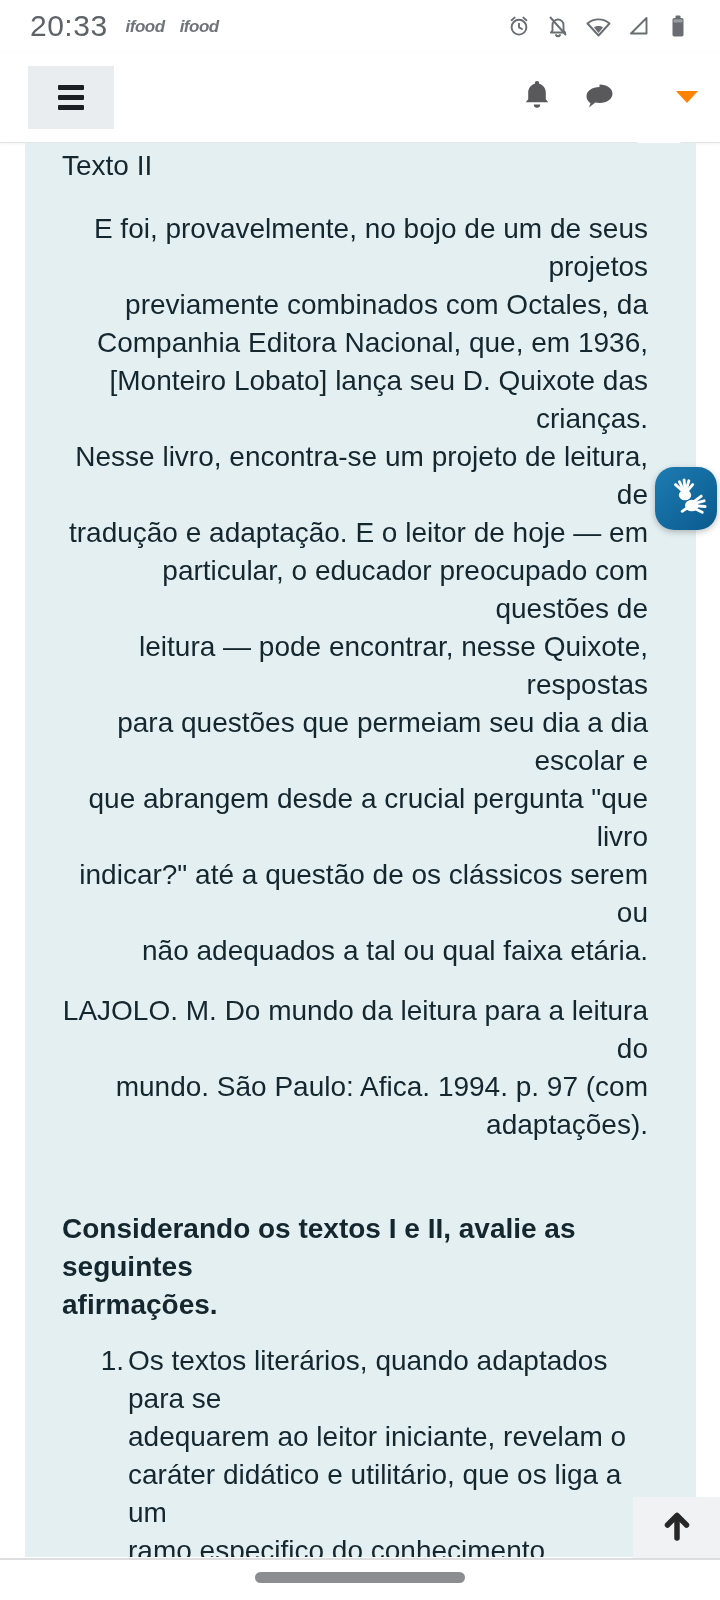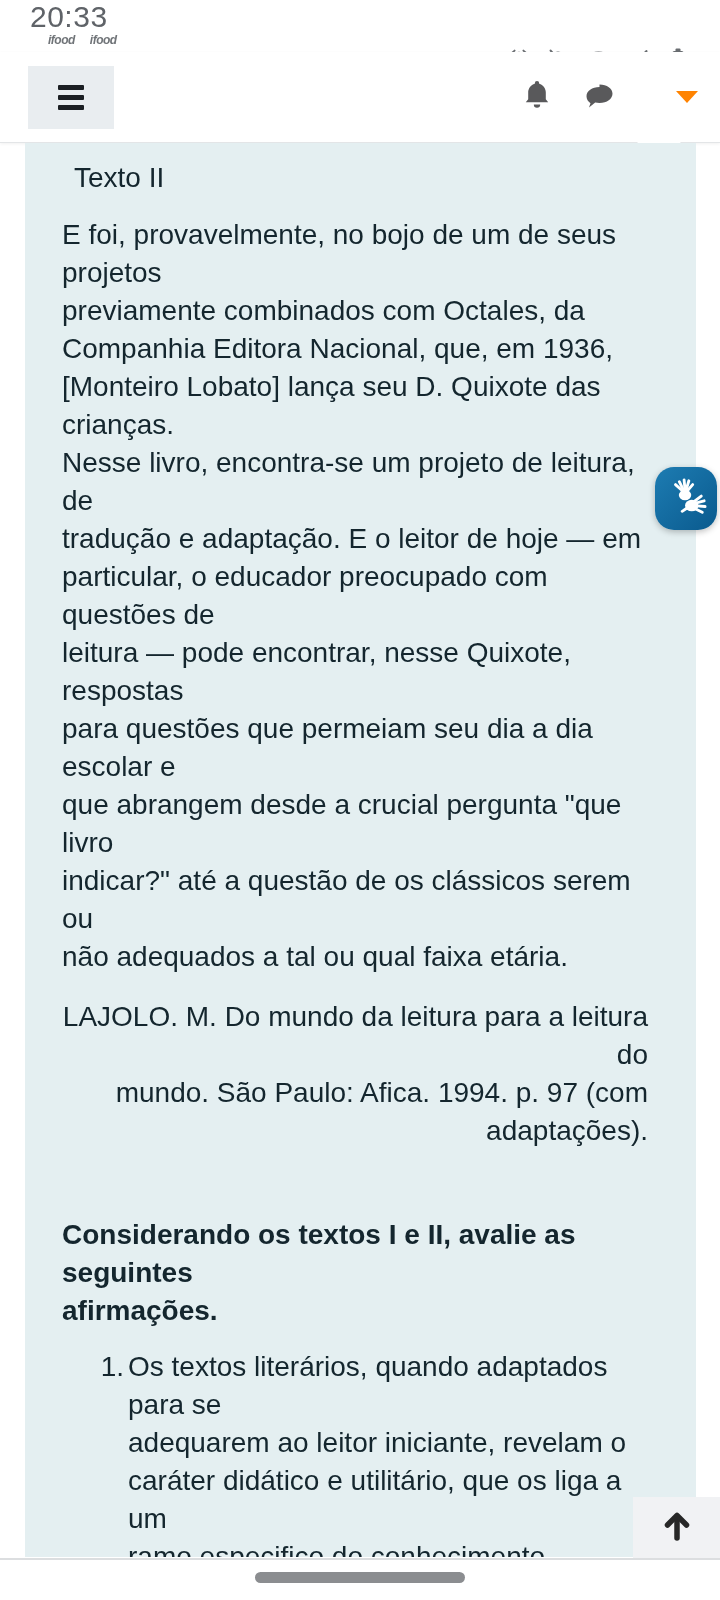--- a/index.html
+++ b/index.html
@@ -4,26 +4,26 @@
 <style>
   html,body { margin:0; padding:0; background:#ffffff; }
   .screen {
     position:relative; width:720px; height:1600px; overflow:hidden;
     background:#ffffff; font-family:"Liberation Sans", sans-serif;
   }
 
   
   .status-bar {
     position:absolute; top:0; left:0; width:720px; height:52px;
-    display:flex; box-sizing:border-box; padding:0 30px;flex-direction:column;
+    display:flex; align-items:center; box-sizing:border-box; padding:0 30px;
   }
   .sb-time { font-size:30px; color:#5f6368; letter-spacing:0.5px; }
   .sb-apps { display:flex; gap:15px; margin-left:18px; align-items:center; }
   .ifood-badge {
-    font-size:12px; font-style:italic; font-weight:bold; color:#707478;
+    font-size:17px; font-style:italic; font-weight:bold; color:#707478;
     letter-spacing:-0.5px; line-height:1;
   }
   .sb-right { margin-left:auto; display:flex; align-items:center; gap:15px; }
   .sb-right svg { display:block; }
 
   
   .app-header {
     position:absolute; top:52px; left:0; width:720px; height:91px;
     background:#ffffff; display:flex; align-items:center; box-sizing:border-box;
     border-bottom:1px solid #e3e5e7; box-shadow:0 1px 3px rgba(0,0,0,0.06);
@@ -55,22 +55,22 @@
     border-left:11px solid transparent; border-right:11px solid transparent;
     border-top:12px solid #ff8300;
   }
 
   
   .content-card {
     position:absolute; left:25px; top:143px; width:671px; height:1414px;
     background:#e4eff1; color:#14262e; overflow:hidden; box-sizing:border-box;
     padding:4px 48px 0 37px; font-size:28px; line-height:38px;
   }
-  .text-heading { margin:12px; font-size:28px; font-weight:400; }
-  .main-paragraph { margin:19px 0 0 0; }
+  .text-heading { margin:0; font-size:28px; font-weight:400; }
+  .main-paragraph { margin:25px 0 0 0;text-align:right; }
   .citation { margin:22px 0 0 0; text-align:right; }
   .question-intro { margin:66px 0 0 0;font-weight:bold; }
   .statements-list { list-style:none; margin:18px 0 0 0; padding:0; }
   .statements-list li { display:flex; }
   .li-marker { flex:none; width:66px; text-align:right; padding-right:4px; box-sizing:border-box; }
   .li-text { flex:1; }
 
   
   .vlibras-btn {
     position:absolute; left:655px; top:467px; width:62px; height:63px;

